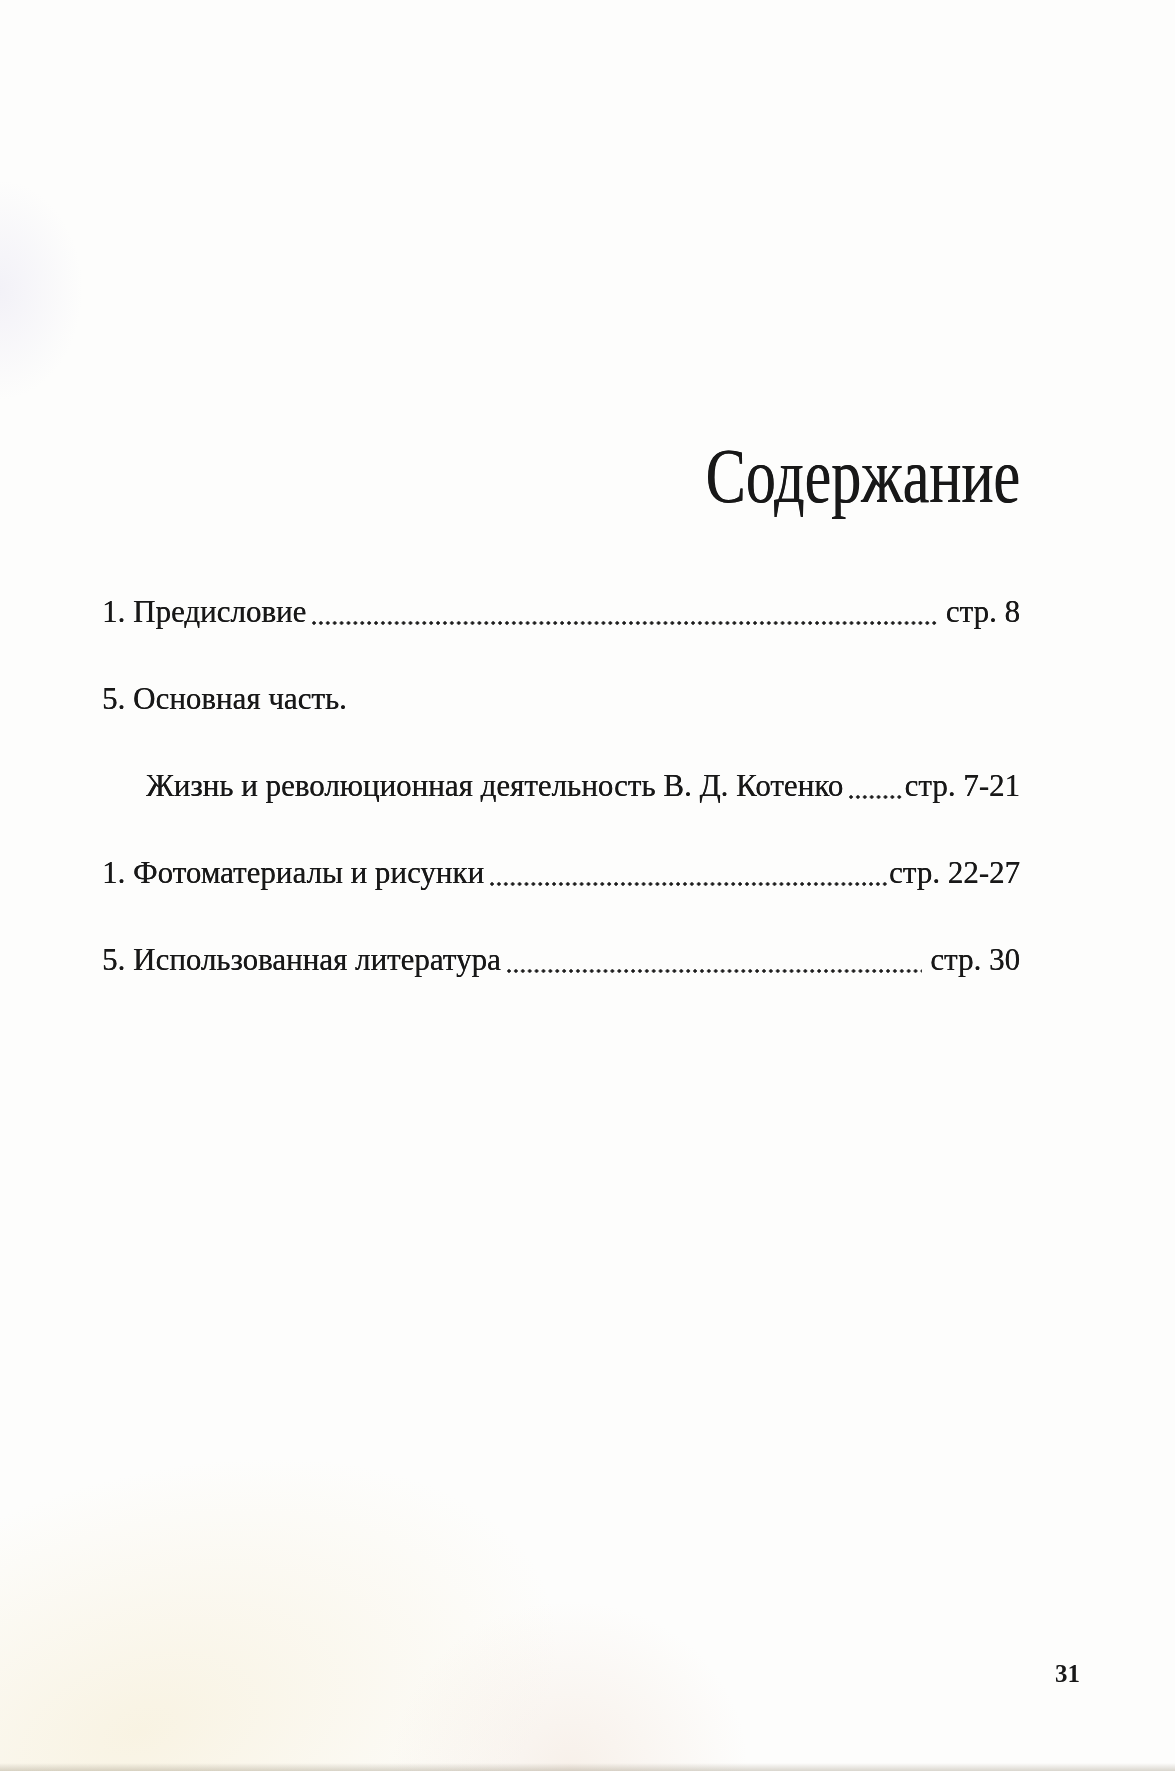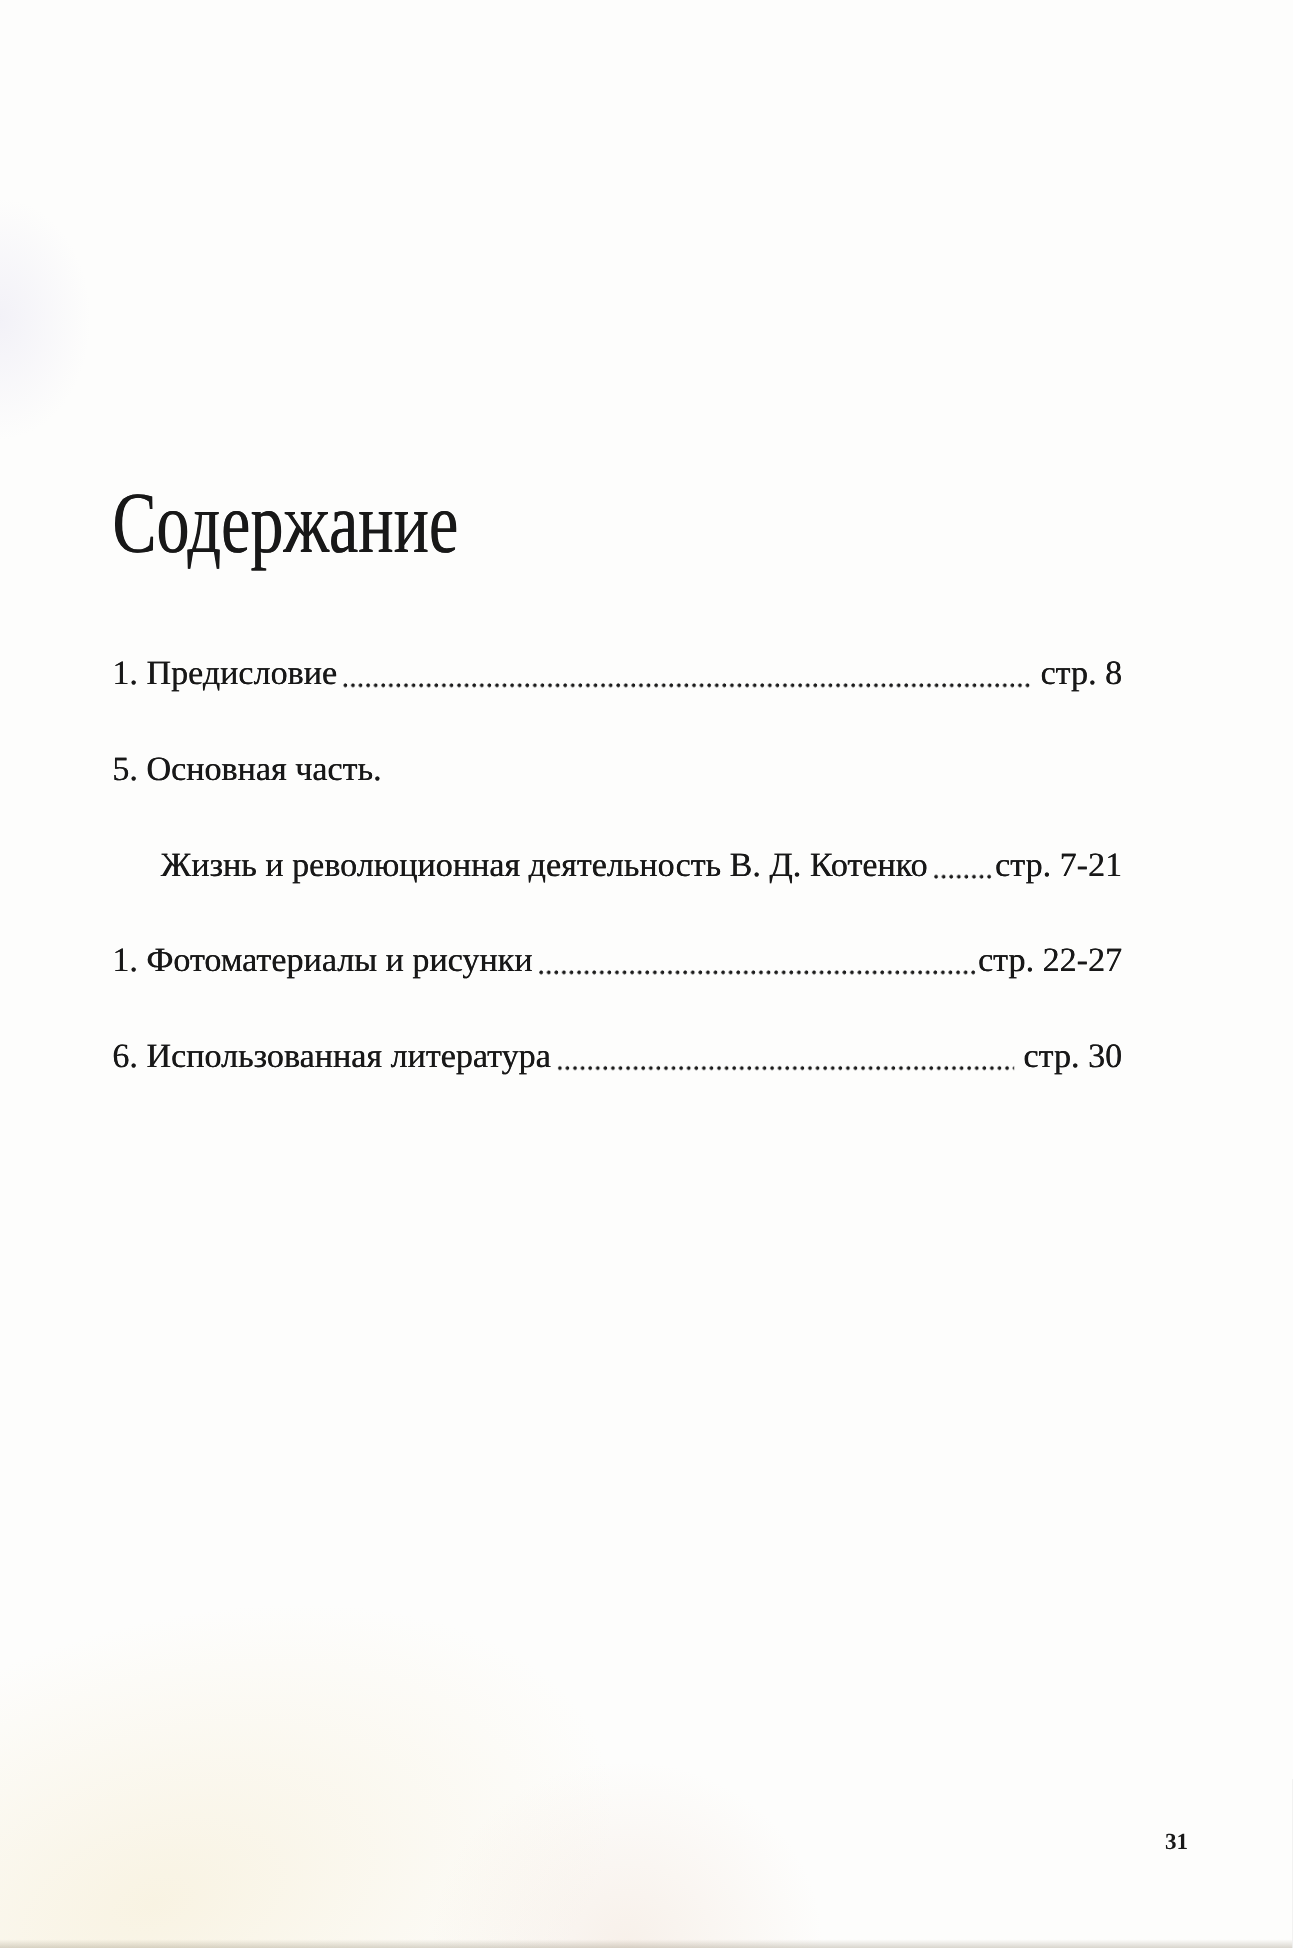--- a/index.html
+++ b/index.html
@@ -39,21 +39,21 @@
     background: linear-gradient(to top, rgba(150,140,118,0.35), rgba(150,140,118,0));
     pointer-events: none;
   }
 
   
   .toc-title {
     position: absolute;
     top: 438px;
     left: 102px;
     width: 918px;
-    text-align: left;
+    text-align: right;
     font-size: 60px;
     line-height: 60px;
     white-space: nowrap;
     text-shadow: 0.4px 0 0 currentColor;
   }
   .toc-title .stretch {
     display: inline-block;
     transform: scaleY(1.32);
     transform-origin: 50% 10%;
   }
@@ -93,21 +93,21 @@
   .page-ref {
     padding-left: 6px;
     white-space: nowrap;
   }
 
   
   .folio {
     position: absolute;
     top: 1660px;
     right: 95px;
-    font-size: 21px;
+    font-size: 25px;
     line-height: 28px;
     font-weight: 700;
   }
 </style>
 </head>
 <body>
 
 <div class="page">
 
   <div class="stain stain-bottom-left"></div>
@@ -138,21 +138,21 @@
     </div>
 
     <div class="toc-row">
       <span class="entry-label">1. Фотоматериалы и рисунки</span>
       <span class="dotted-leader"></span>
       <span class="page-ref" style="padding-left:0;">стр. 22-27</span>
     </div>
 
 
     <div class="toc-row">
-      <span class="entry-label">6. Использованная литература</span>
+      <span class="entry-label">5. Использованная литература</span>
       <span class="dotted-leader"></span>
       <span class="page-ref">стр. 30</span>
     </div>
 
   </div>
 
   <div class="folio">31</div>
 
 </div>
 

